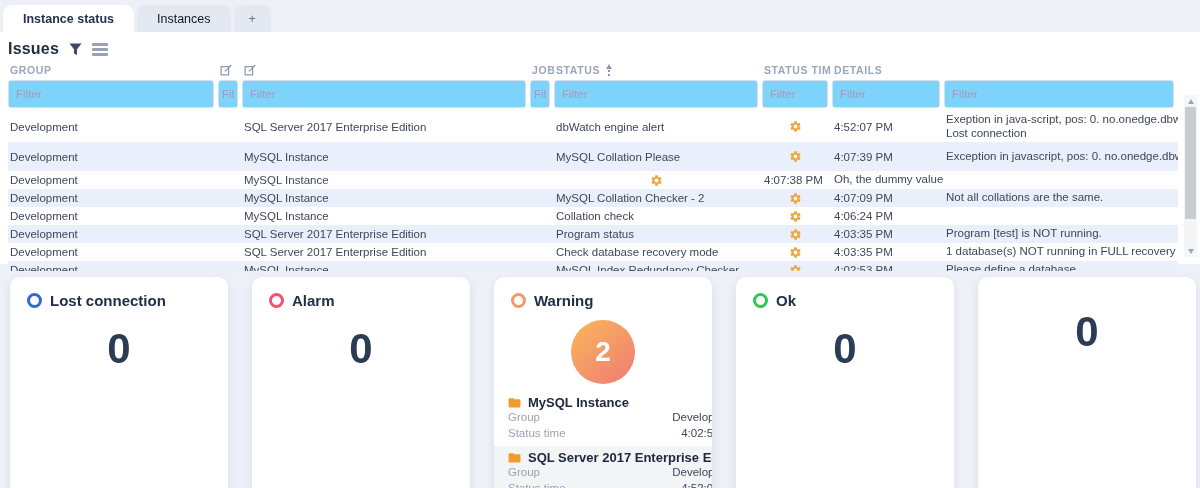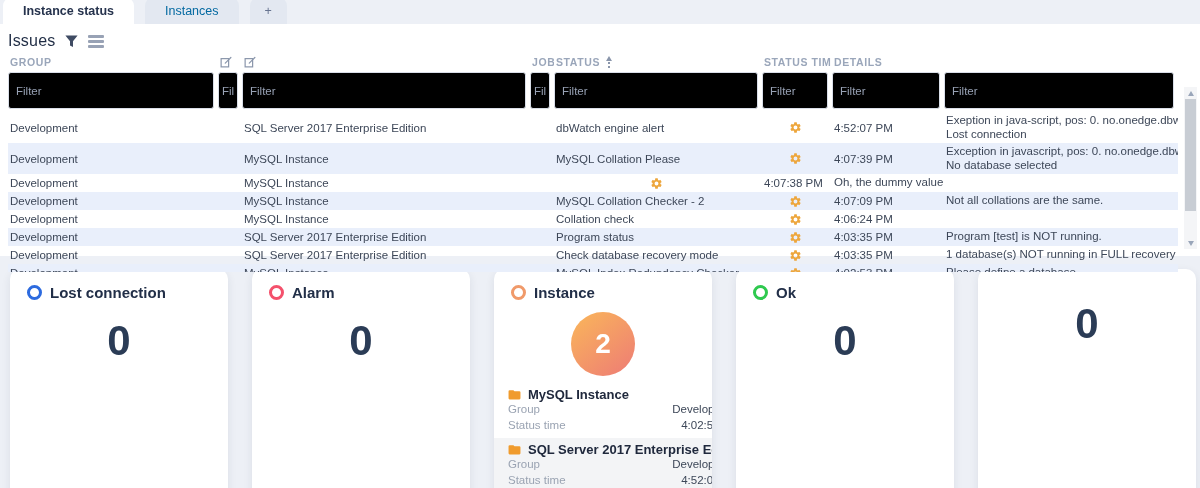--- a/index.html
+++ b/index.html
@@ -4,48 +4,48 @@
 <style>
   * { box-sizing: border-box; }
   html,body { margin:0; padding:0; }
   body {
     width:1200px; height:488px; overflow:hidden;
     background:#edf0f6;
     font-family:"Liberation Sans", sans-serif;
     color:#3d4758;
   }
   
-  .tabbar { display:flex; padding:3px 12px 0 3px; height:24px; align-items:flex-end;gap:8px; }
+  .tabbar { display:flex; padding:3px 12px 0 3px; height:32px; align-items:flex-end; }
   .tab {
     display:flex; align-items:center; justify-content:center;
     height:27px; padding:0 20px; margin-right:3px;
     background:#e3e8f1; border-radius:9px 9px 0 0;
-    font-size:12.5px; color:#0369a1; cursor:default; white-space:nowrap;
+    font-size:12.5px; color:#0f172a; cursor:default; white-space:nowrap;
   }
   .tab.active { background:#ffffff; color:#26334d; font-weight:bold; }
   .tab.plus { padding:0 15px; color:#66738f; }
   
   .panel { background:#ffffff; height:232px; position:relative; }
   .issues-head { display:flex; align-items:center; gap:9px; padding:9px 8px 3px 8px; height:28px; }
-  .issues-title { font-size:16px; font-weight:400; color:#1f2c44; margin:0; letter-spacing:.2px; }
+  .issues-title { font-size:16px; font-weight:700; color:#1f2c44; margin:0; letter-spacing:.2px; }
   .icon-btn { display:flex; align-items:center; }
   .burger { display:flex; flex-direction:column; gap:2px; }
   .burger i { display:block; width:16px; height:3px; background:#98a2b5; border-radius:1px; }
   
   .grid-row { display:grid; grid-template-columns:210px 24px 288px 24px 208px 70px 112px 1fr; margin:0 22px 0 8px; }
   .th {
     font-size:10.5px; font-weight:700; color:#9aa6ba; letter-spacing:.6px;
     padding:4px 2px 2px 2px; display:flex; align-items:center; gap:6px; white-space:nowrap; overflow:hidden;
   }
   .th.right-ic { justify-content:flex-start; padding-right:8px; }
   .filters { margin-top:1px; }
   .filters .fc { padding:1px 4px 3px 0; }
   .filters input {
-    width:100%; height:37px; border:1px solid #d9dee8; border-radius:3px;
-    padding:0 7px; font-size:11.5px; color:#55607a; background:#000000; outline:none;
+    width:100%; height:28px; border:1px solid #d9dee8; border-radius:3px;
+    padding:0 7px; font-size:11.5px; color:#55607a; background:#7dd3fc; outline:none;
   }
   .filters input::placeholder { color:#98a2b5; }
   .filters .mini input { padding:0 3px; }
   .tbody { height:160px; overflow:hidden; }
   .row > div {
     font-size:11.5px; color:#3d4758; padding:2px 6px 2px 2px;
     white-space:nowrap; overflow:hidden; line-height:14px; display:flex; flex-direction:column; justify-content:center;
   }
   .row { min-height:18px; }
   .row.two { min-height:29px; }
@@ -200,21 +200,20 @@
       <div class="status-cell">
           <span>
             <svg width="13" height="13" viewBox="0 0 24 24" fill="#eda63c">
               <path d="M19.14 12.94a7.07 7.07 0 0 0 0-1.88l2.03-1.58a.5.5 0 0 0 .12-.61l-1.92-3.32a.5.5 0 0 0-.59-.22l-2.39.96a7.03 7.03 0 0 0-1.62-.94l-.36-2.54a.49.49 0 0 0-.48-.41h-3.84a.49.49 0 0 0-.47.41l-.36 2.54c-.59.24-1.13.57-1.62.94l-2.39-.96a.5.5 0 0 0-.59.22L2.74 8.87a.5.5 0 0 0 .12.61l2.03 1.58a7.07 7.07 0 0 0 0 1.88l-2.03 1.58a.5.5 0 0 0-.12.61l1.92 3.32c.12.22.37.29.59.22l2.39-.96c.49.38 1.03.7 1.62.94l.36 2.54c.04.24.23.41.47.41h3.84c.24 0 .44-.17.48-.41l.36-2.54a7.03 7.03 0 0 0 1.62-.94l2.39.96c.22.07.47 0 .59-.22l1.92-3.32a.5.5 0 0 0-.12-.61l-2.03-1.58zM12 15.6A3.6 3.6 0 1 1 12 8.4a3.6 3.6 0 0 1 0 7.2z"></path>
             </svg>
           </span>
         </div>
       <div>4:07:39 PM</div>
       <div class="det">
           <span>Exception in javascript, pos: 0. no.onedge.dbwa…</span>
-          <span>No database selected</span>
         </div>
     </div>
 
     <div class="grid-row row">
       <div>Development</div>
         <div></div>
       <div>MySQL Instance</div>
         <div></div>
       <div class="status-cell">
           <span>
@@ -349,21 +348,21 @@
     <div class="card-head">
       <span class="ring" style="border-color: rgb(244, 81, 108);"></span>
       <span>Alarm</span>
     </div>
     <div class="count">0</div>
   </div>
 
   <div class="card">
     <div class="card-head">
       <span class="ring" style="border-color: rgb(240, 154, 106);"></span>
-      <span>Instance</span>
+      <span>Warning</span>
     </div>
     <div class="badge">2</div>
 
     <div class="entry">
       <div class="entry-title">
         <span>
             <svg width="13" height="11" viewBox="0 0 24 20" fill="#f09b2d">
               <path d="M10 2H3a2 2 0 0 0-2 2v13a2 2 0 0 0 2 2h18a2 2 0 0 0 2-2V6a2 2 0 0 0-2-2h-9l-2-2z"></path>
             </svg>
           </span>

